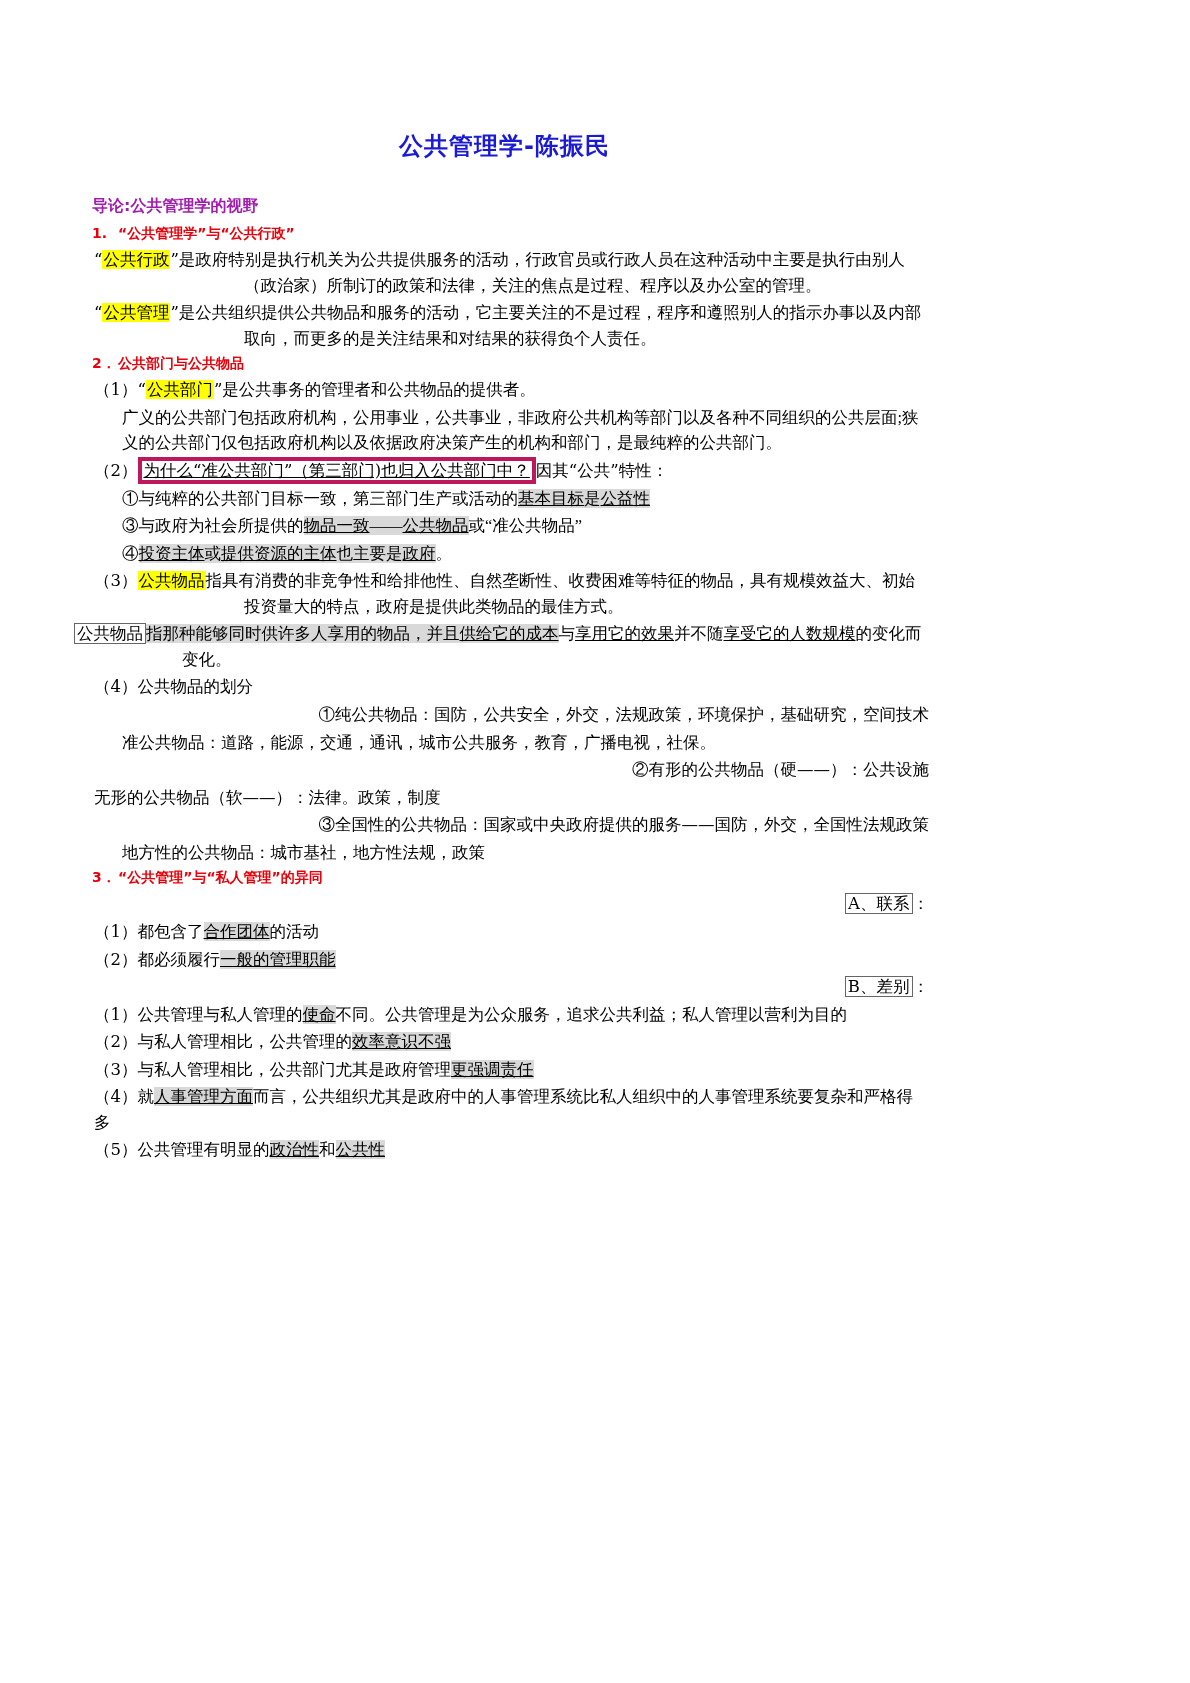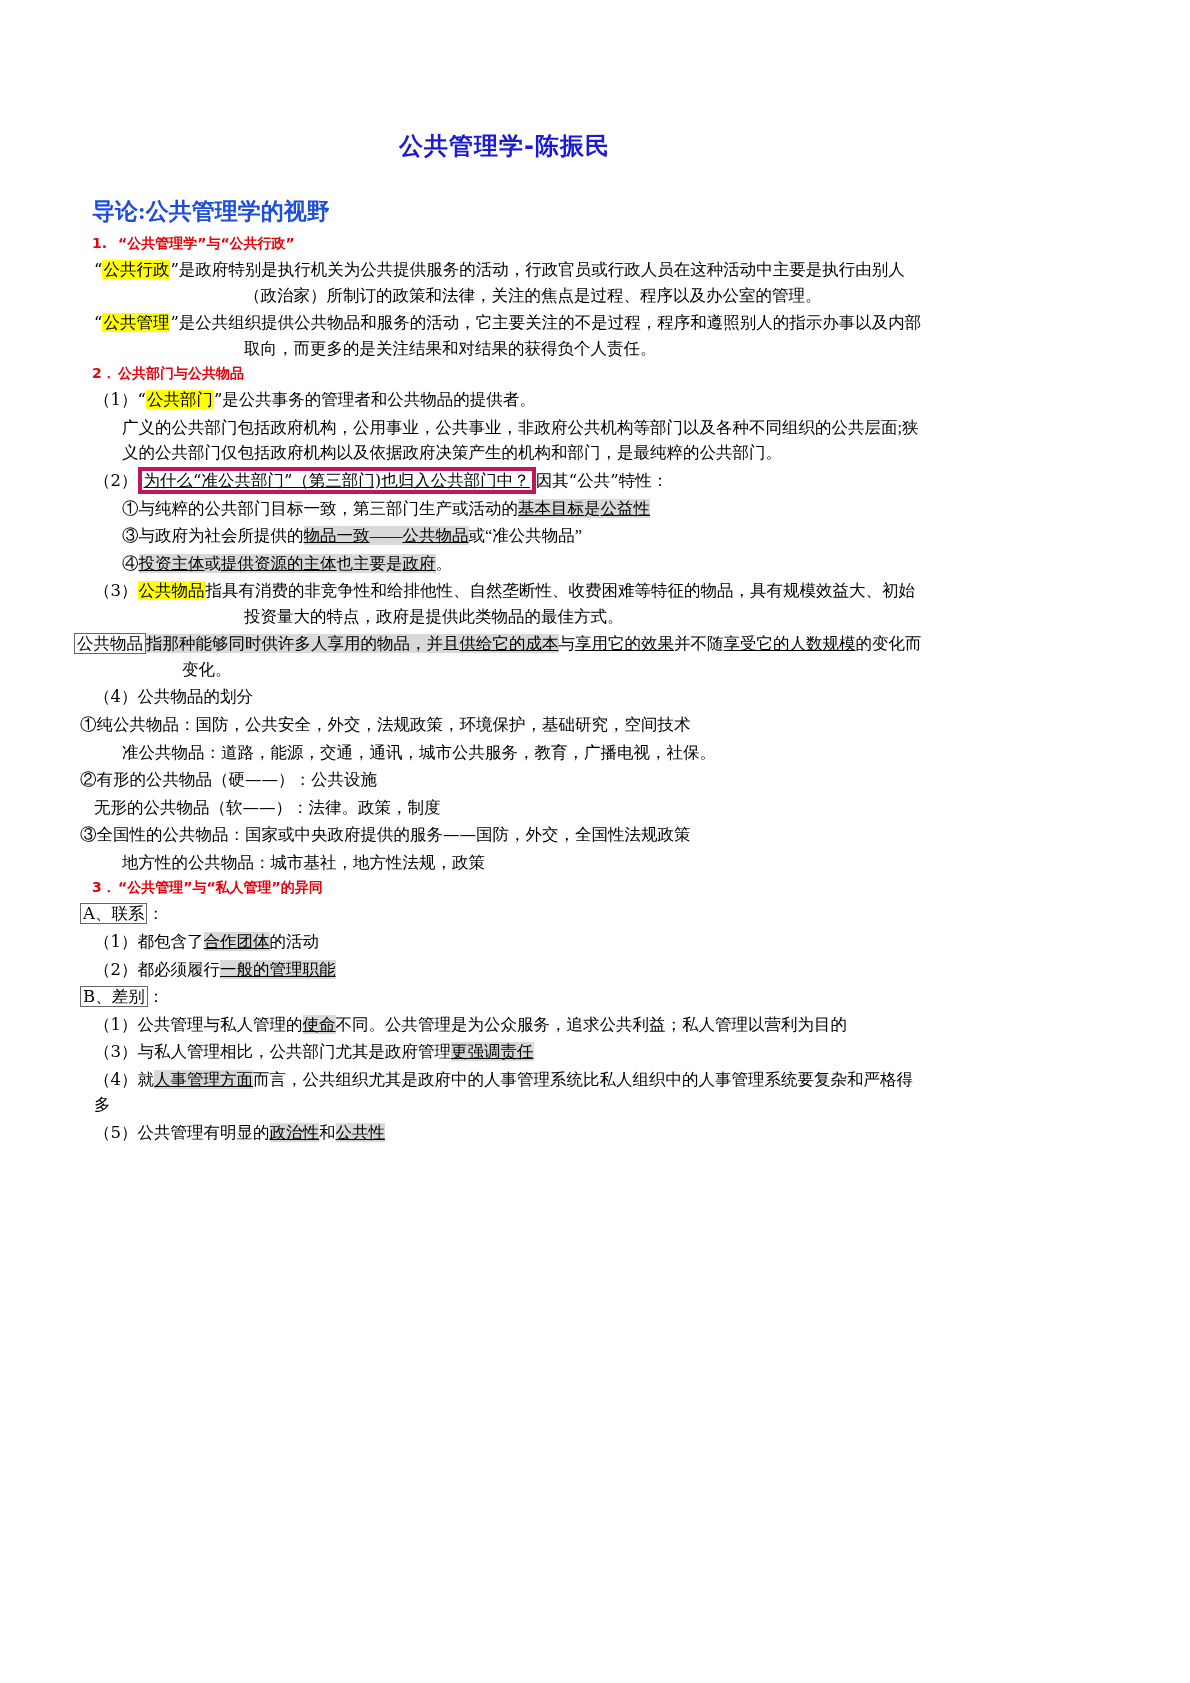--- a/index.html
+++ b/index.html
@@ -22,25 +22,24 @@
   }
   .doc-title {
     text-align: center;
     color: #1a1ad4;
     font-weight: bold;
     font-size: 24px;
     margin: 20px 0 34px 0;
     letter-spacing: 1px;
   }
   .section-head {
-    color: #1d4ed8;
+    color: #a21caf;
     font-weight: bold;
-    font-size: 23px;
+    font-size: 16px;
     margin: 0 0 8px 12px;
-    font-family: Liberation Serif, serif;
   }
   .red-head {
     color: #e8000a;
     font-weight: bold;
     font-size: 14px;
     margin: 4px 0 4px 12px;
   }
   .red-head .num {
     display: inline-block;
     min-width: 26px;
@@ -48,21 +47,21 @@
   p {
     margin: 0 0 2px 0;
     font-size: 16.5px;
     line-height: 1.55;
   }
   .body-text {
     font-family: "DejaVu Serif", "Liberation Serif", serif;
     font-size: 16.5px;
     line-height: 1.55;
   }
-  .ind-0 { margin-left: 0; }
+  .ind-0 { margin-left: 0; text-align: right; }
   .ind-1 { margin-left: 14px; }
   .ind-2 { margin-left: 42px; font-family: Liberation Serif, serif; }
   .hang-deep {
     margin-left: 14px;
     padding-left: 150px;
     text-indent: -150px;
   }
   .hang-deep2 {
     margin-left: 42px;
     padding-left: 60px;
@@ -169,20 +168,23 @@
   </p>
 
   <p class="body-text ind-0">
     <span class="boxed">B、差别</span><span>：</span>
   </p>
 
   <p class="body-text ind-1">
     <span>（1）公共管理与私人管理的</span><span class="u grey">使命</span><span>不同。公共管理是为公众服务，追求公共利益；私人管理以营利为目的</span>
   </p>
 
+  <p class="body-text ind-1">
+    <span>（2）与私人管理相比，公共管理的</span><span class="u grey">效率意识不强</span>
+  </p>
 
   <p class="body-text ind-1">
     <span>（3）与私人管理相比，公共部门尤其是政府管理</span><span class="u grey">更强调责任</span>
   </p>
 
   <p class="body-text ind-1">
     <span>（4）就</span><span class="u grey">人事管理方面</span><span>而言，公共组织尤其是政府中的人事管理系统比私人组织中的人事管理系统要复杂和严格得多</span>
   </p>
 
   <p class="body-text ind-1">

